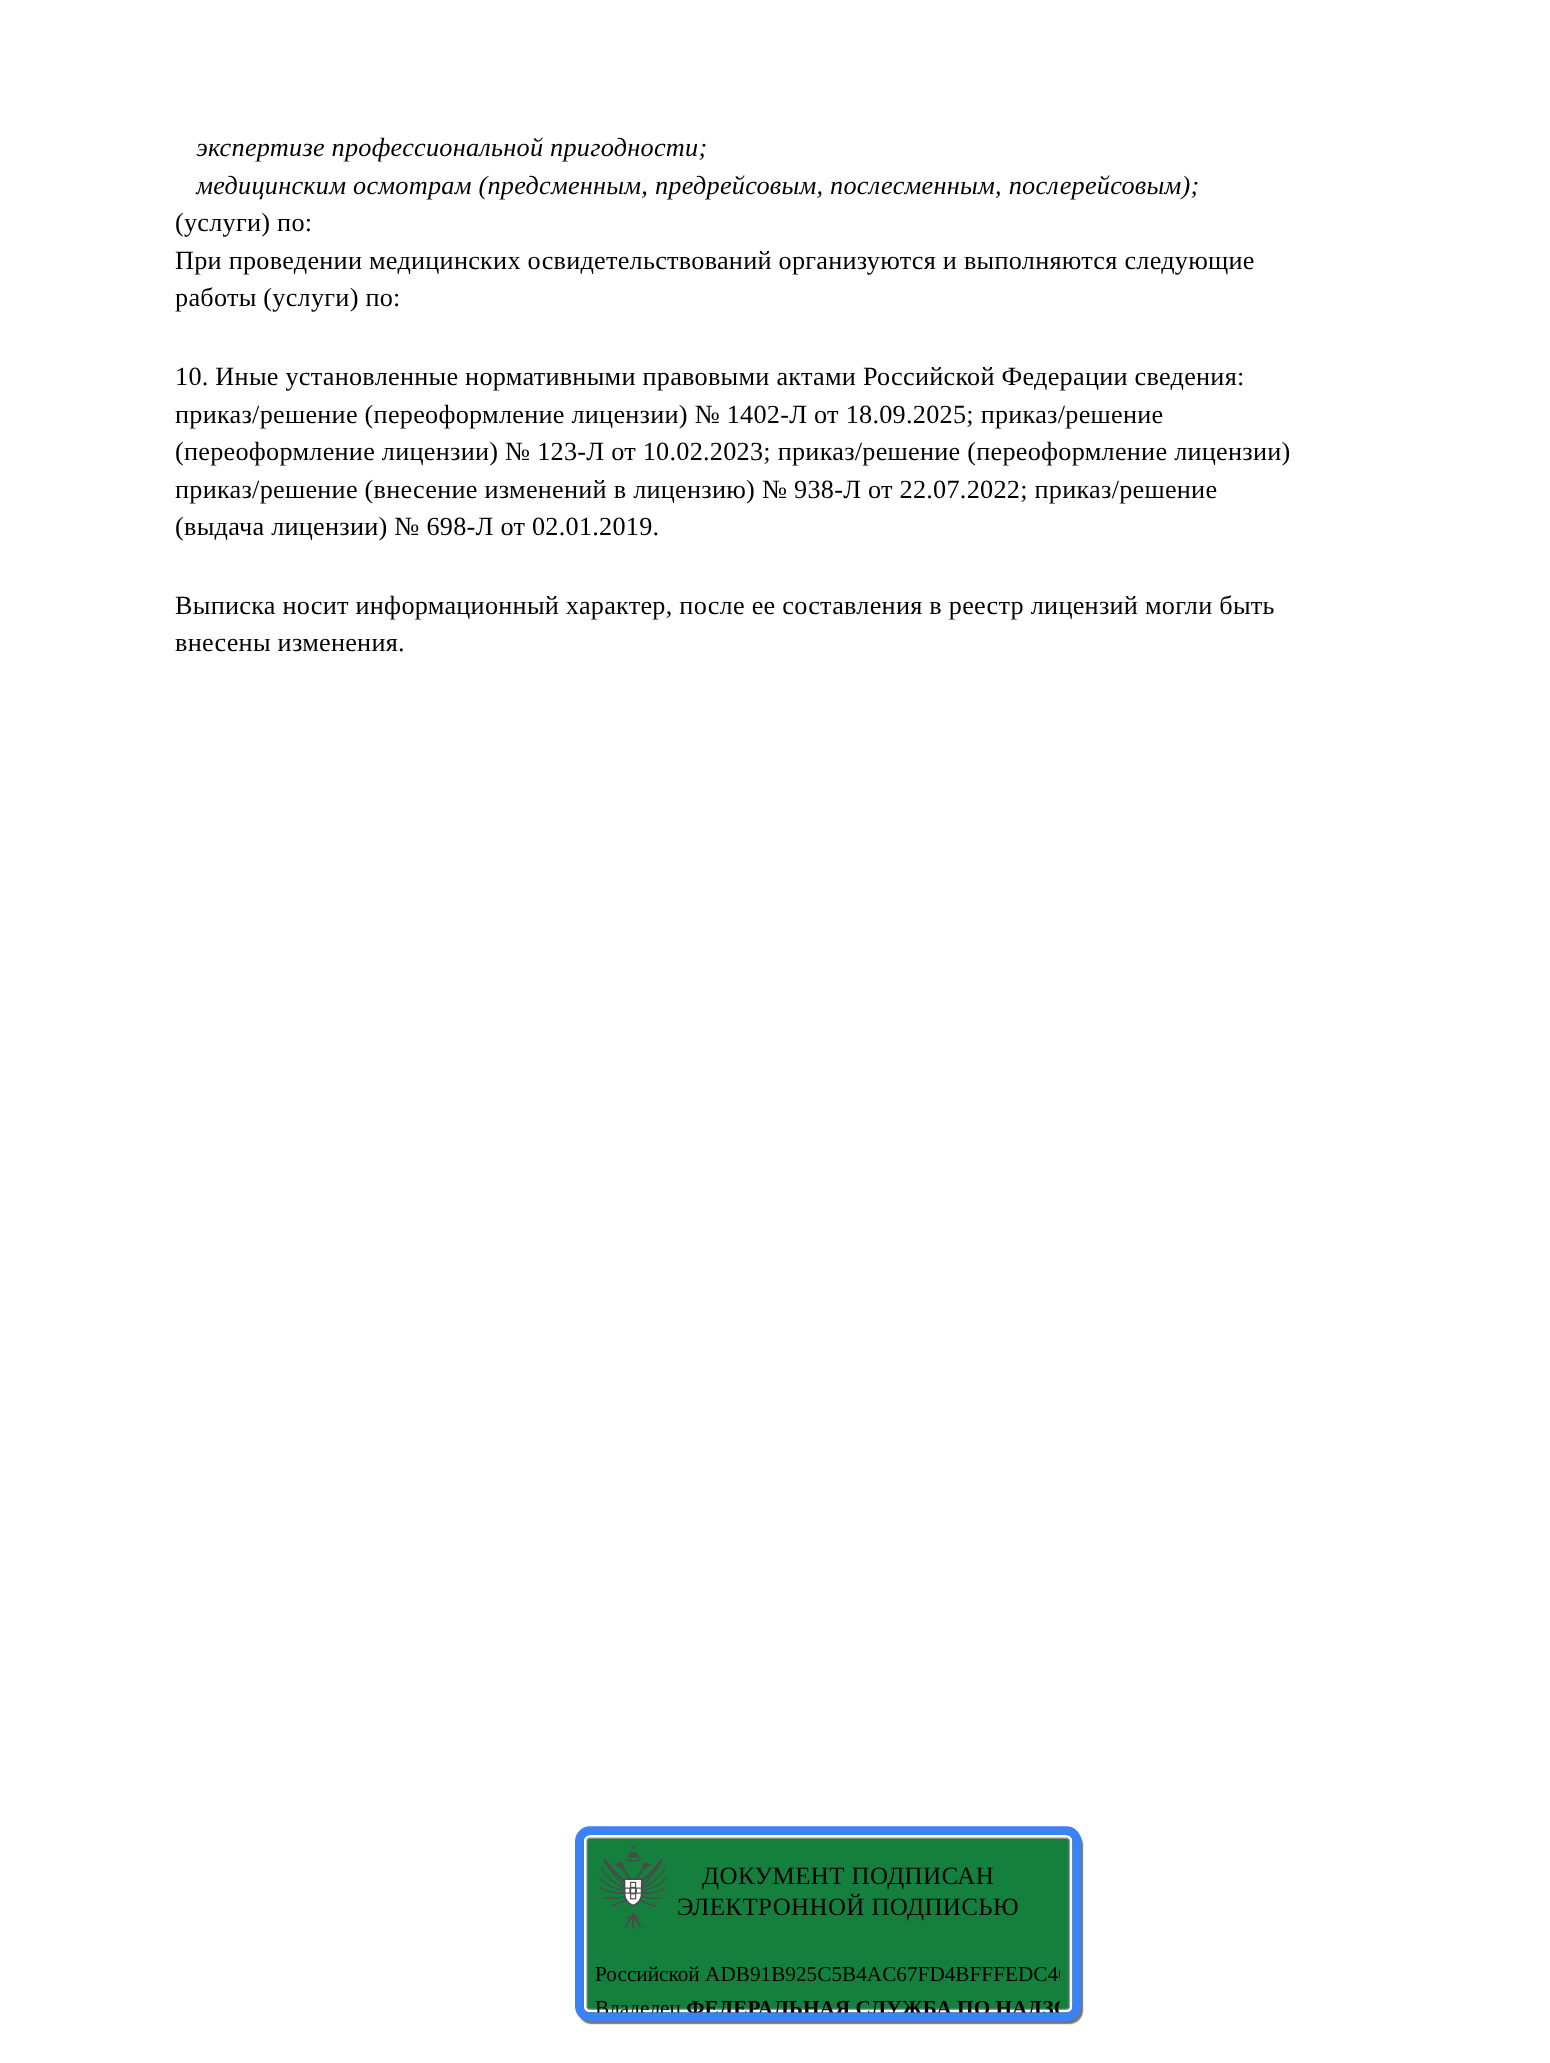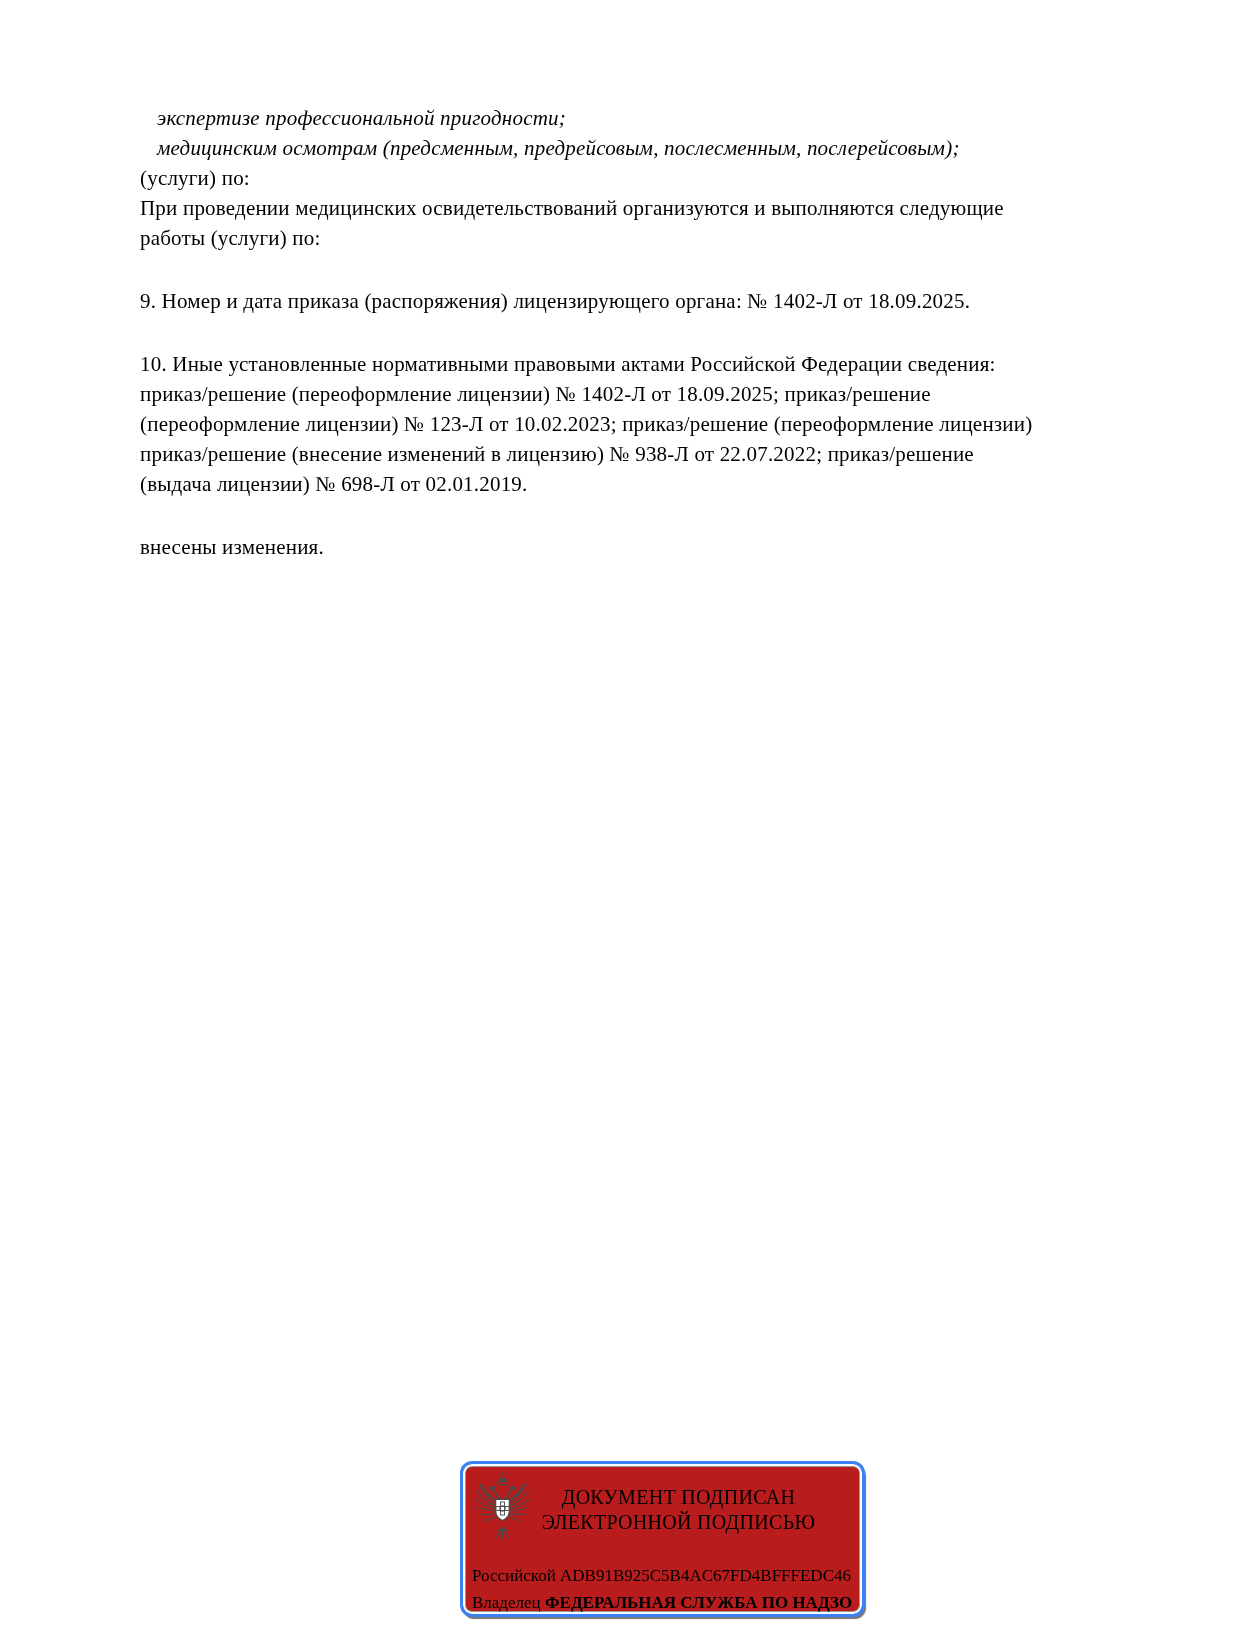--- a/index.html
+++ b/index.html
@@ -25,23 +25,23 @@
     letter-spacing:0.2px;
   }
   .line.indent{padding-left:17px;font-style:italic;}
 
   
   .stamp{
     position:absolute;
     left:460px;top:1461px;
     width:405px;height:156px;
     box-sizing:border-box;
-    border:3px solid #3b82f6;
+    border:7px solid #3b82f6;
     border-radius:12px;
-    background:#b91c1c;
+    background:#15803d;
     box-shadow:2px 3px 1px -1px rgba(0,0,0,0.55),
                inset 0 0 0 2px #ffffff,
                inset 0 0 0 3px #9a9a9a;
     overflow:hidden;
   }
   .stamp-top{
     display:flex;
     align-items:flex-start;
     padding:8px 6px 0 11px;
     height:82px;
@@ -73,33 +73,31 @@
 <div class="doc-text">
 
   <div class="para">
     <div class="line indent">экспертизе профессиональной пригодности;</div>
     <div class="line indent">медицинским осмотрам (предсменным, предрейсовым, послесменным, послерейсовым);</div>
     <div class="line">(услуги) по:</div>
     <div class="line">При проведении медицинских освидетельствований организуются и выполняются следующие</div>
     <div class="line">работы (услуги) по:</div>
   </div>
 
-  <div class="para">
-    <div class="line">9. Номер и дата приказа (распоряжения) лицензирующего органа: № 1402-Л от 18.09.2025.</div>
-  </div>
 
   <div class="para">
     <div class="line">10. Иные установленные нормативными правовыми актами Российской Федерации сведения:</div>
     <div class="line">приказ/решение (переоформление лицензии) № 1402-Л от 18.09.2025; приказ/решение</div>
     <div class="line">(переоформление лицензии) № 123-Л от 10.02.2023; приказ/решение (переоформление лицензии)</div>
     <div class="line">приказ/решение (внесение изменений в лицензию) № 938-Л от 22.07.2022; приказ/решение</div>
     <div class="line">(выдача лицензии) № 698-Л от 02.01.2019.</div>
   </div>
 
   <div class="para">
+    <div class="line">Выписка носит информационный характер, после ее составления в реестр лицензий могли быть</div>
     <div class="line">внесены изменения.</div>
   </div>
 
 </div>
 
 <div class="stamp">
   <div class="stamp-top">
     <span class="emblem">
       <svg viewBox="0 0 100 128" width="57" height="73" aria-hidden="true">
         <defs>

